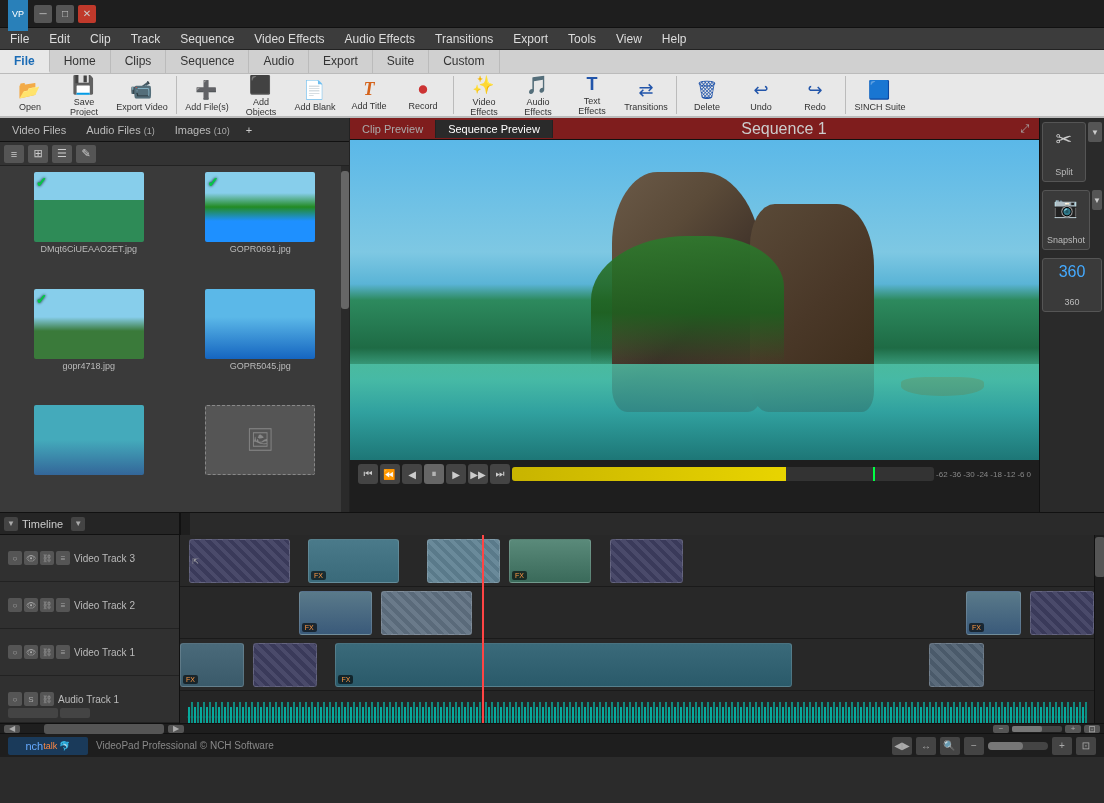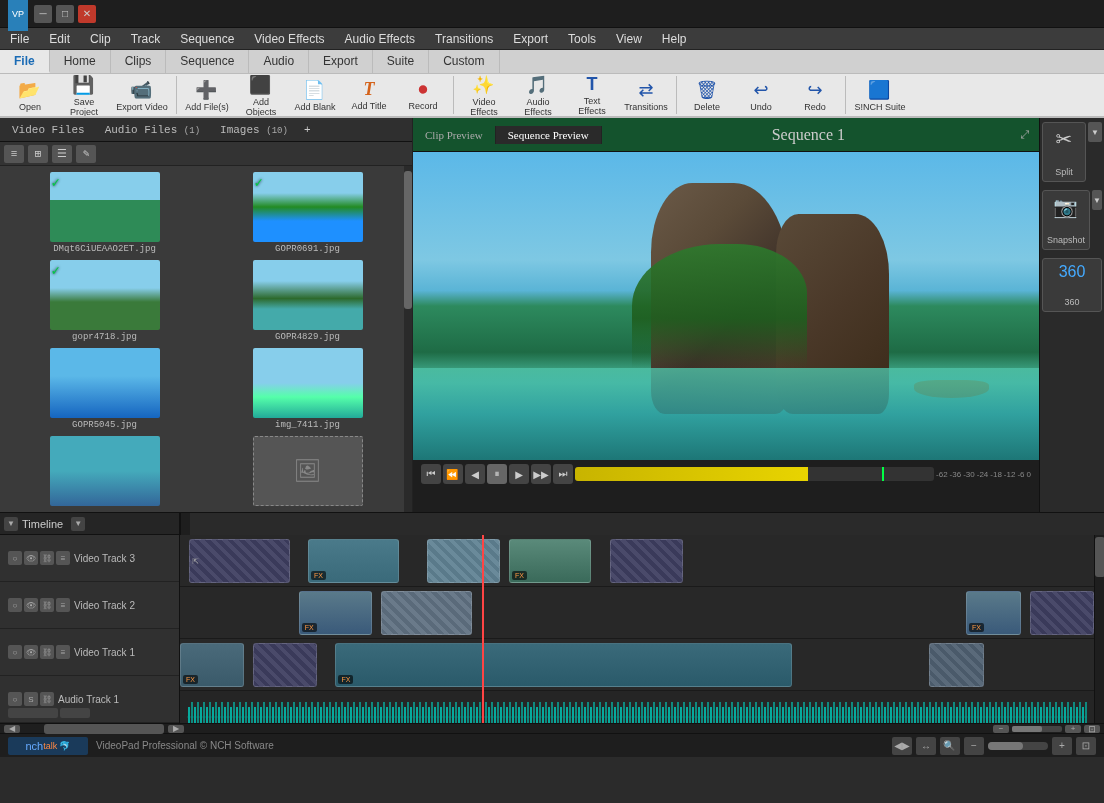--- a/index.html
+++ b/index.html
@@ -28,21 +28,21 @@
     .ribbon-btn .icon.red { color: #cc3333; }
     .ribbon-btn .icon.orange { color: #d4621a; }
     .ribbon-btn .icon.green { color: #2e8b2e; }
     .ribbon-sep { width: 1px; height: 38px; background: #bbb; margin: 0 2px; }
     .ribbon-btn-wide { width: 60px; }
 
     
     #main-area { display: flex; height: 395px; border-bottom: 1px solid #111; }
 
     
-    #media-panel { width: 413px; background: #fde047; border-right: 1px solid #222; display: flex; flex-direction: column; font-family: Liberation Mono, monospace; }
+    #media-panel { width: 350px; background: #fde047; border-right: 1px solid #222; display: flex; flex-direction: column; }
     #media-tabs { display: flex; height: 24px; background: #2f2f2f; border-bottom: 1px solid #111; align-items: center; padding: 0 4px; gap: 4px; flex-wrap: wrap; }
     .media-tab { padding: 3px 8px; font-size: 11px; color: #bbb; cursor: pointer; border-radius: 3px; white-space: nowrap; }
     .media-tab .badge { font-size: 9px; color: #aaa; }
     #media-toolbar { height: 24px; background: #333; display: flex; align-items: center; padding: 0 4px; gap: 4px; border-bottom: 1px solid #222; }
     #media-toolbar .mtbtn { width: 20px; height: 18px; background: #555; border-radius: 2px; display: flex; align-items: center; justify-content: center; cursor: pointer; font-size: 11px; color: #ccc; }
     #media-content { flex: 1; overflow: hidden; background: #3a3a3a; position: relative; }
     #media-grid { display: grid; grid-template-columns: 1fr 1fr; gap: 2px; padding: 4px; overflow-y: auto; height: 100%; }
     .media-item { display: flex; flex-direction: column; align-items: center; cursor: pointer; padding: 2px; border-radius: 3px; }
     .media-thumb { width: 110px; height: 70px; background: #555; border-radius: 2px; position: relative; overflow: hidden; display: flex; align-items: center; justify-content: center; }
     .media-thumb.beach1 { background: linear-gradient(180deg, #87CEEB 40%, #2e8b57 40%); }
@@ -53,21 +53,21 @@
     .media-thumb.boat { background: linear-gradient(180deg, #87CEEB 50%, #5fa 70%); }
     .media-thumb.water { background: linear-gradient(180deg, #4ab 60%, #369 100%); }
     .media-thumb.placeholder { background: #555; border: 1px dashed #888; }
     .media-thumb .check-icon { position: absolute; top: 2px; left: 2px; color: #00cc44; font-size: 14px; font-weight: bold; text-shadow: 0 0 3px #000; }
     .media-label { font-size: 9px; color: #bbb; margin-top: 2px; text-align: center; max-width: 110px; overflow: hidden; text-overflow: ellipsis; white-space: nowrap; }
     #media-scrollbar { position: absolute; right: 0; top: 0; bottom: 0; width: 8px; background: #2a2a2a; }
     #media-scrollbar-thumb { width: 8px; height: 40%; background: #666; border-radius: 3px; margin-top: 5px; }
 
     
     #preview-area { flex: 1; display: flex; flex-direction: column; background: #2a2a2a; }
-    #preview-tabs { display: flex; height: 34px; background: #14532d; align-items: center; border-bottom: 1px solid #111; font-family: Liberation Serif, serif; }
+    #preview-tabs { display: flex; height: 22px; background: #7f1d1d; align-items: center; border-bottom: 1px solid #111; }
     .preview-tab { padding: 3px 12px; font-size: 11px; color: #aaa; cursor: pointer; border-right: 1px solid #222; }
     .preview-tab.active { background: #2a2a2a; color: #fff; text-align: right; }
     #preview-title { flex: 1; text-align: center; font-size: 16px; color: #ccc; }
     #preview-fullscreen { width: 20px; height: 20px; display: flex; align-items: center; justify-content: center; cursor: pointer; color: #aaa; margin-right: 4px; }
     #video-preview { flex: 1; background: #000; position: relative; overflow: hidden; }
     
     #scene { width: 100%; height: 100%; position: relative; background: linear-gradient(180deg, #5bb8e8 0%, #7ec8e3 35%, #5ab4d6 45%, #2d8a5e 50%, #1e6b45 65%, #4fc3a8 75%, #3aada4 85%, #2a9090 100%); }
     #scene .rock1 { position: absolute; left: 38%; top: 10%; width: 22%; height: 75%; background: linear-gradient(135deg, #6b5a48 0%, #5a4a38 30%, #3d3028 60%, #4a3a28 100%); border-radius: 30% 40% 10% 10%; }
     #scene .rock2 { position: absolute; left: 58%; top: 20%; width: 18%; height: 65%; background: linear-gradient(135deg, #5a4a38 0%, #4a3828 50%, #3a2a18 100%); border-radius: 20% 30% 10% 15%; }
     #scene .vegetation { position: absolute; left: 35%; top: 30%; width: 28%; height: 40%; background: linear-gradient(180deg, #2d7a2d 0%, #1e5e1e 60%, transparent 100%); border-radius: 50% 40% 0 0; opacity: 0.9; }
@@ -279,34 +279,26 @@
           <div class="media-label">GOPR0691.jpg</div>
         </div>
 
         <div class="media-item">
           <div class="media-thumb beach3">
             <span class="check-icon">✓</span>
           </div>
           <div class="media-label">gopr4718.jpg</div>
         </div>
 
-        <div class="media-item">
-          <div class="media-thumb beach4"></div>
-          <div class="media-label">GOPR4829.jpg</div>
-        </div>
 
         <div class="media-item">
           <div class="media-thumb dolphin" style="background:linear-gradient(180deg,#5bb8e8 40%,#1565c0 100%);"></div>
           <div class="media-label">GOPR5045.jpg</div>
         </div>
 
-        <div class="media-item">
-          <div class="media-thumb boat" style="background:linear-gradient(180deg,#87CEEB 50%,#5fa 70%,#2a9 100%);"></div>
-          <div class="media-label">img_7411.jpg</div>
-        </div>
 
         <div class="media-item">
           <div class="media-thumb water" style="background:linear-gradient(180deg,#4ab 50%,#369 100%);"></div>
           <div class="media-label"></div>
         </div>
 
         <div class="media-item">
           <div class="media-thumb placeholder" style="display:flex;align-items:center;justify-content:center;color:#888;font-size:22px;">🖼</div>
           <div class="media-label"></div>
         </div>

